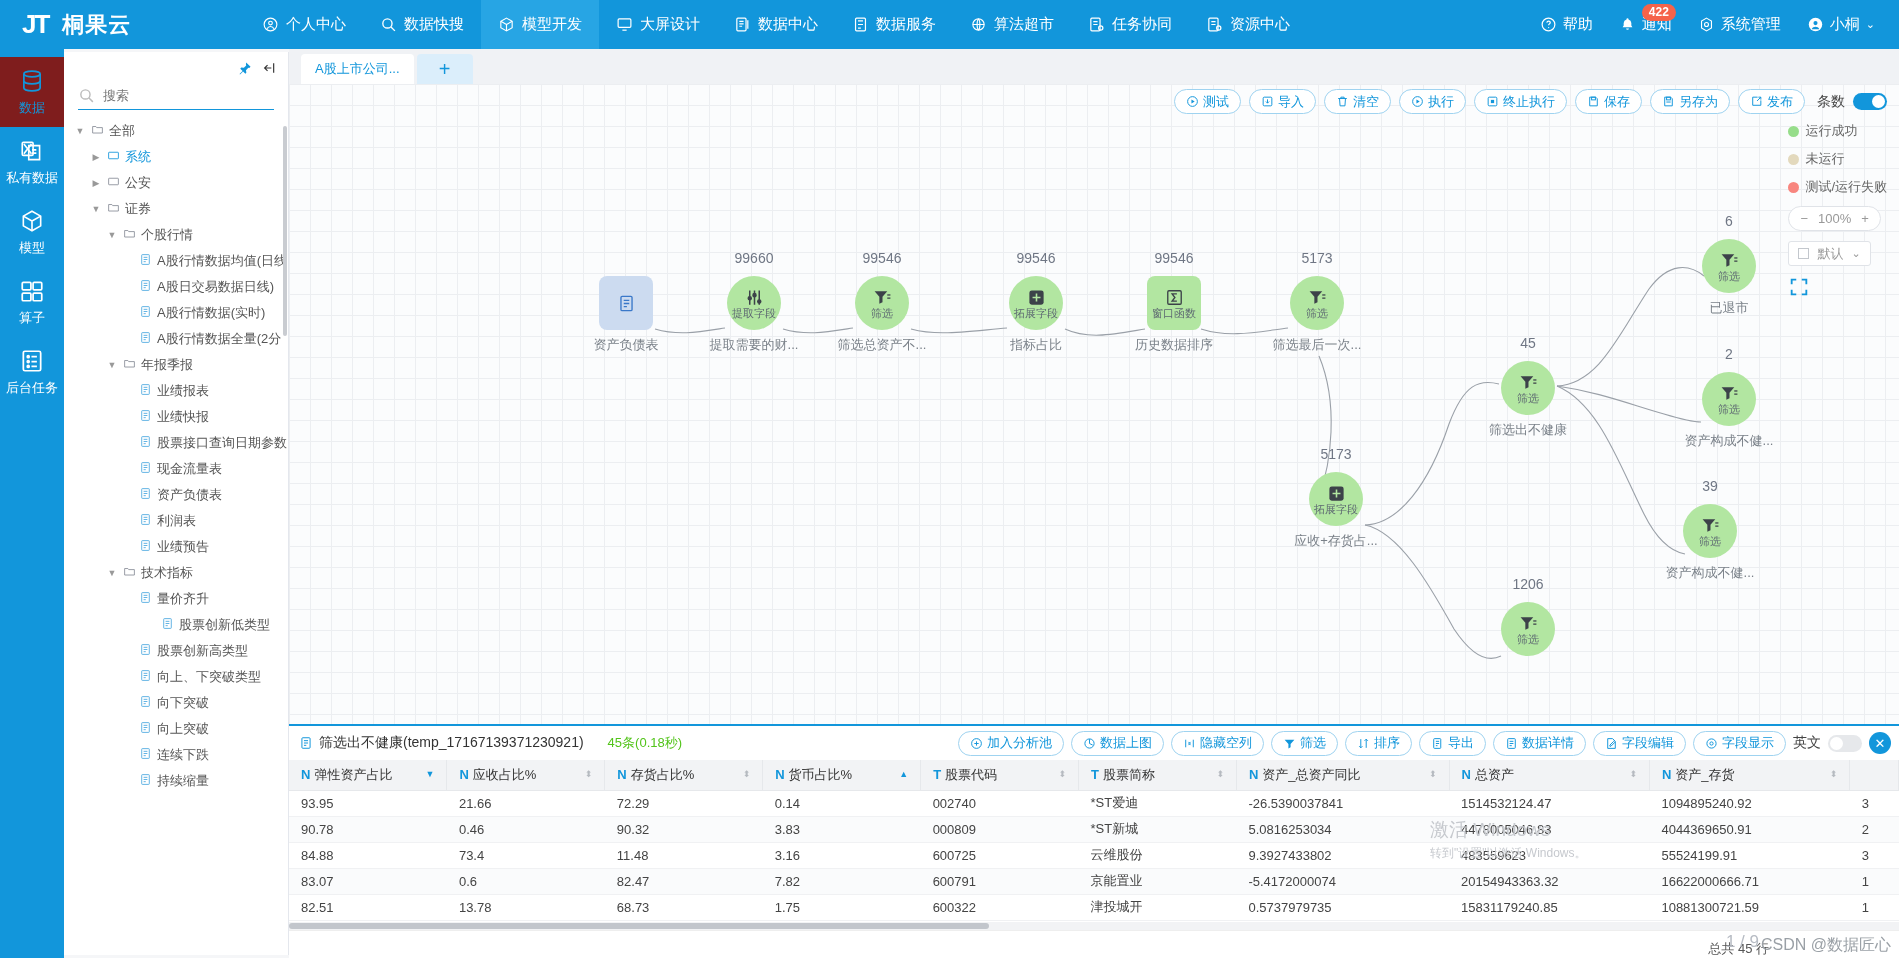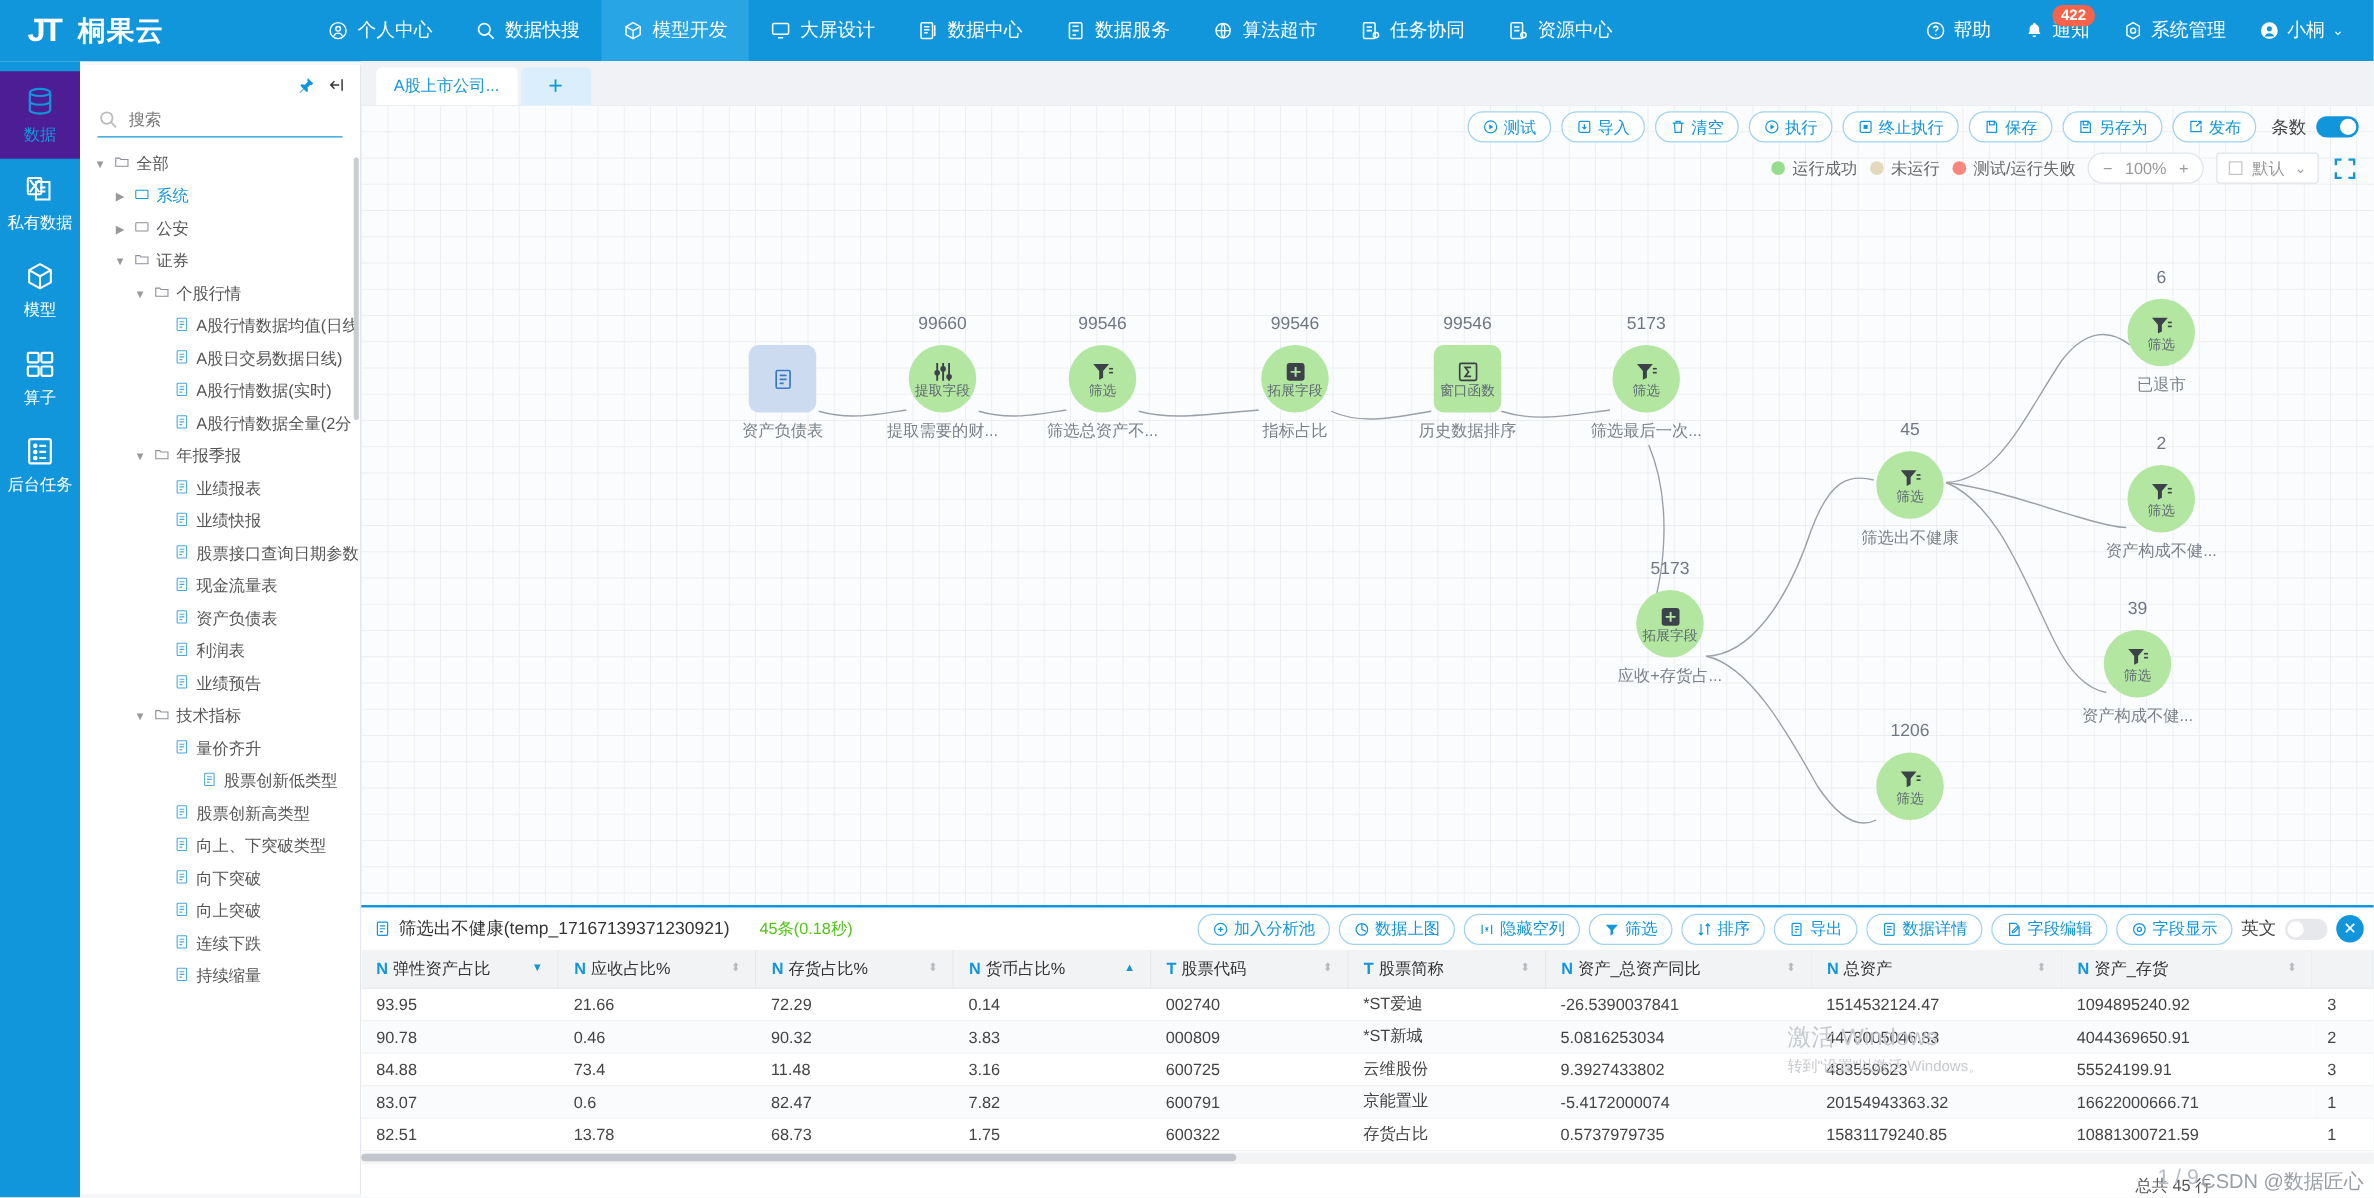--- a/index.html
+++ b/index.html
@@ -38,21 +38,21 @@
   .rail {
     position:absolute; left:0; top:49px; width:64px; height:909px;
     background:#1296db; display:flex; flex-direction:column; align-items:center;
     padding-top:8px;
   }
   .rail-item {
     width:64px; height:70px; display:flex; flex-direction:column;
     align-items:center; justify-content:center; gap:5px;
     color:#fff; font-size:13px; cursor:pointer;
   }
-  .rail-item.active { background:#4c1d95; color:#1296db; }
+  .rail-item.active { background:#7f1d1d; color:#1296db; }
   .rail-item .ico, .rail-item .ico svg { width:26px; height:26px; }
 
   
   .tree {
     position:absolute; left:64px; top:52px; width:225px; height:903px;
     background:#fff; border-right:1px solid #e4e7ed; overflow:hidden;
   }
   .tree-head { height:26px; display:flex; justify-content:flex-end; align-items:center; gap:10px; padding-right:12px; padding-top:6px;}
   .tree-head .ico, .tree-head .ico svg { width:14px; height:14px; }
   .tree-search {
@@ -102,21 +102,21 @@
     display:flex; align-items:center; gap:4px; height:25px; padding:0 11px;
     border:1px solid #9fd3f0; border-radius:13px; background:#fff; color:#1296db;
     font-size:13px; cursor:pointer; white-space:nowrap;
   }
   .tbtn .ico, .tbtn .ico svg { width:13px; height:13px; }
   .tbl-label { font-size:14px; color:#444; margin-left:4px; }
   .switch { width:34px; height:17px; border-radius:9px; background:#1296db; position:relative; cursor:pointer; }
   .switch::after { content:""; position:absolute; right:2px; top:2px; width:13px; height:13px; border-radius:50%; background:#fff; }
 
   .legend-row {
-    position:absolute; right:12px; top:38px; display:flex; align-items:center; gap:10px; z-index:6;
+    position:absolute; right:12px; top:38px; display:flex; align-items:flex-start; gap:10px; z-index:6;flex-direction:column;
   }
   .lg { display:flex; align-items:center; gap:6px; font-size:13px; color:#666; }
   .dot { width:11px; height:11px; border-radius:50%; display:inline-block; }
   .zoomctl {
     display:flex; align-items:center; gap:10px; height:25px; padding:0 11px;
     border:1px solid #e0e3e8; border-radius:13px; background:#fff; color:#999; font-size:13px;
   }
   .selctl {
     display:flex; align-items:center; gap:8px; height:25px; padding:0 9px;
     border:1px solid #e0e3e8; border-radius:3px; background:#fff; color:#999; font-size:13px;
@@ -1079,21 +1079,21 @@
                 <td>20154943363.32</td>
                 <td>16622000666.71</td>
                 <td>1</td>
               </tr>
               <tr>
                 <td>82.51</td>
                 <td>13.78</td>
                 <td>68.73</td>
                 <td>1.75</td>
                 <td>600322</td>
-                <td>存货占比</td>
+                <td>津投城开</td>
                 <td>0.5737979735</td>
                 <td>15831179240.85</td>
                 <td>10881300721.59</td>
                 <td>1</td>
               </tr>
             </tbody>
         </table>
       </div>
 
       <div class="hscroll">

